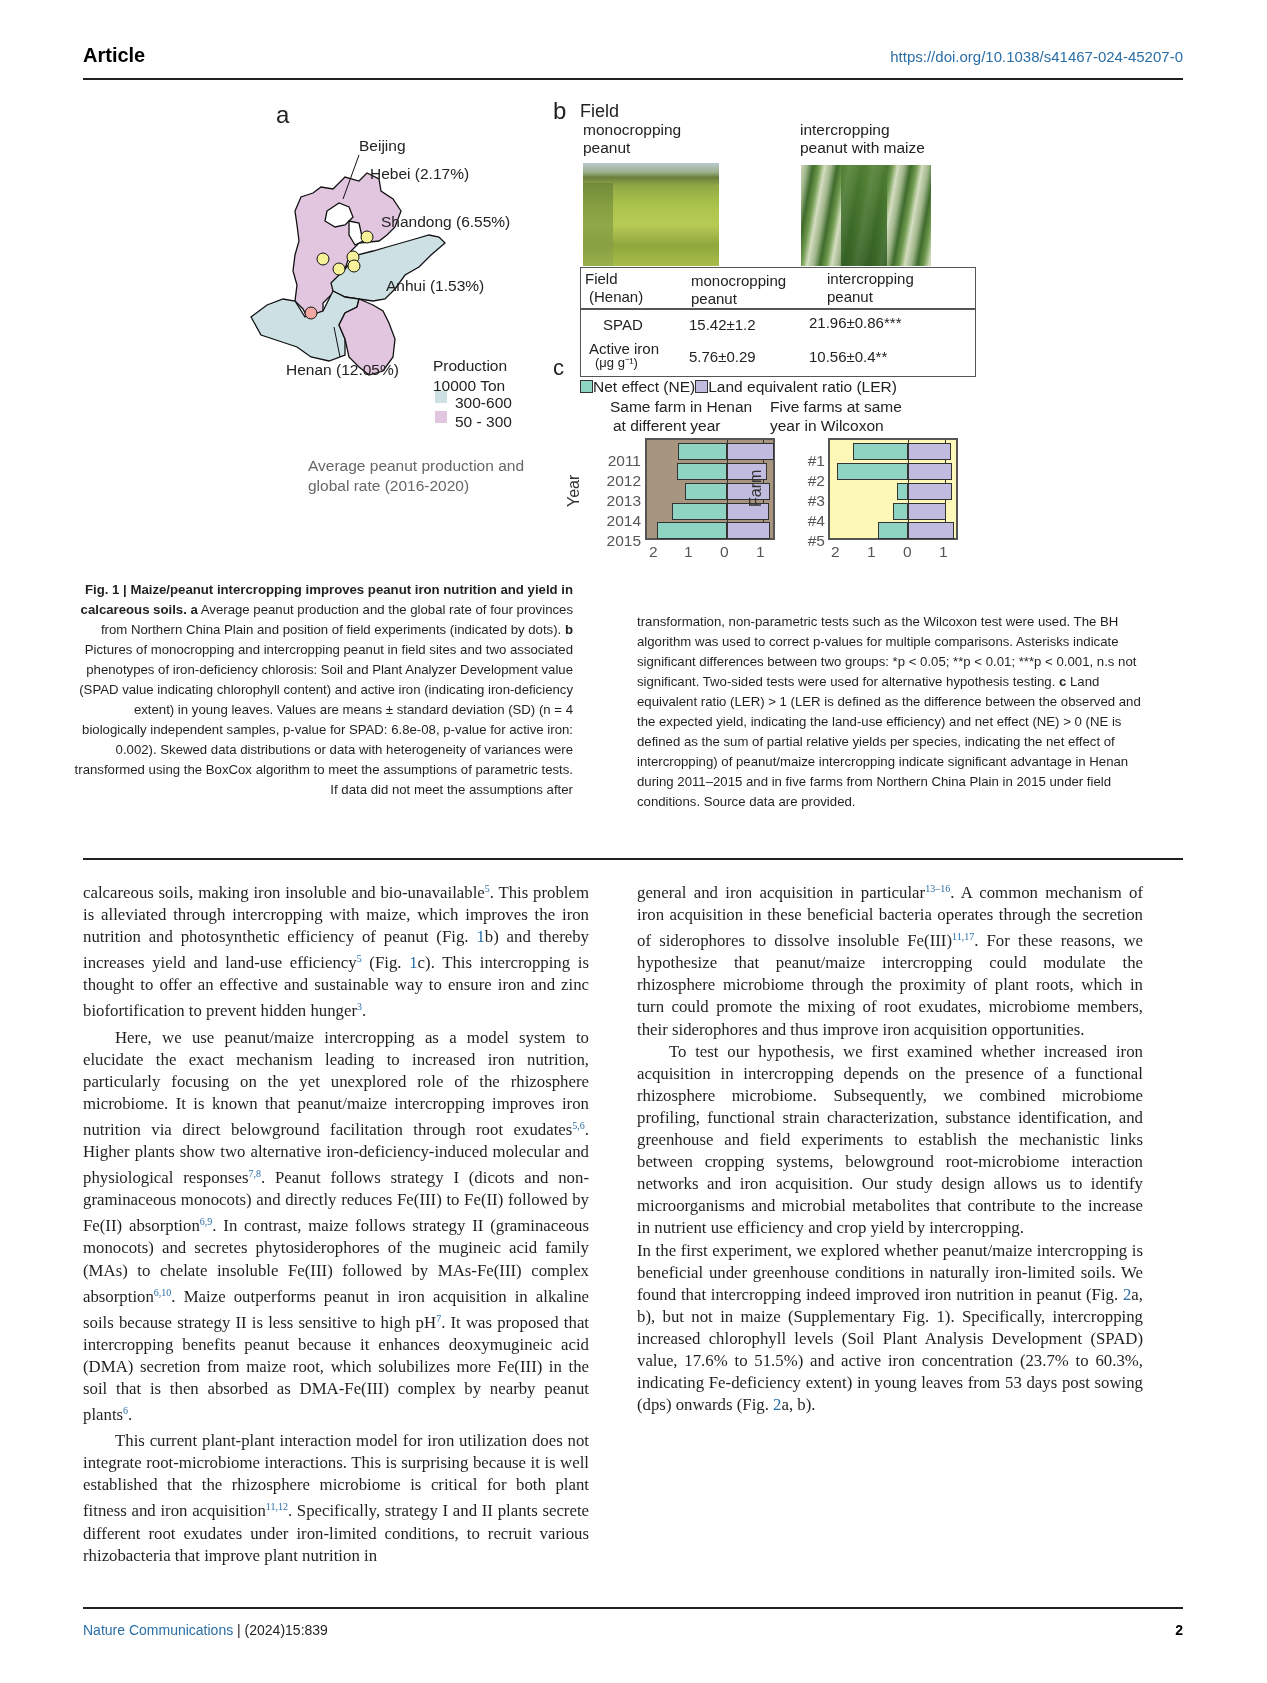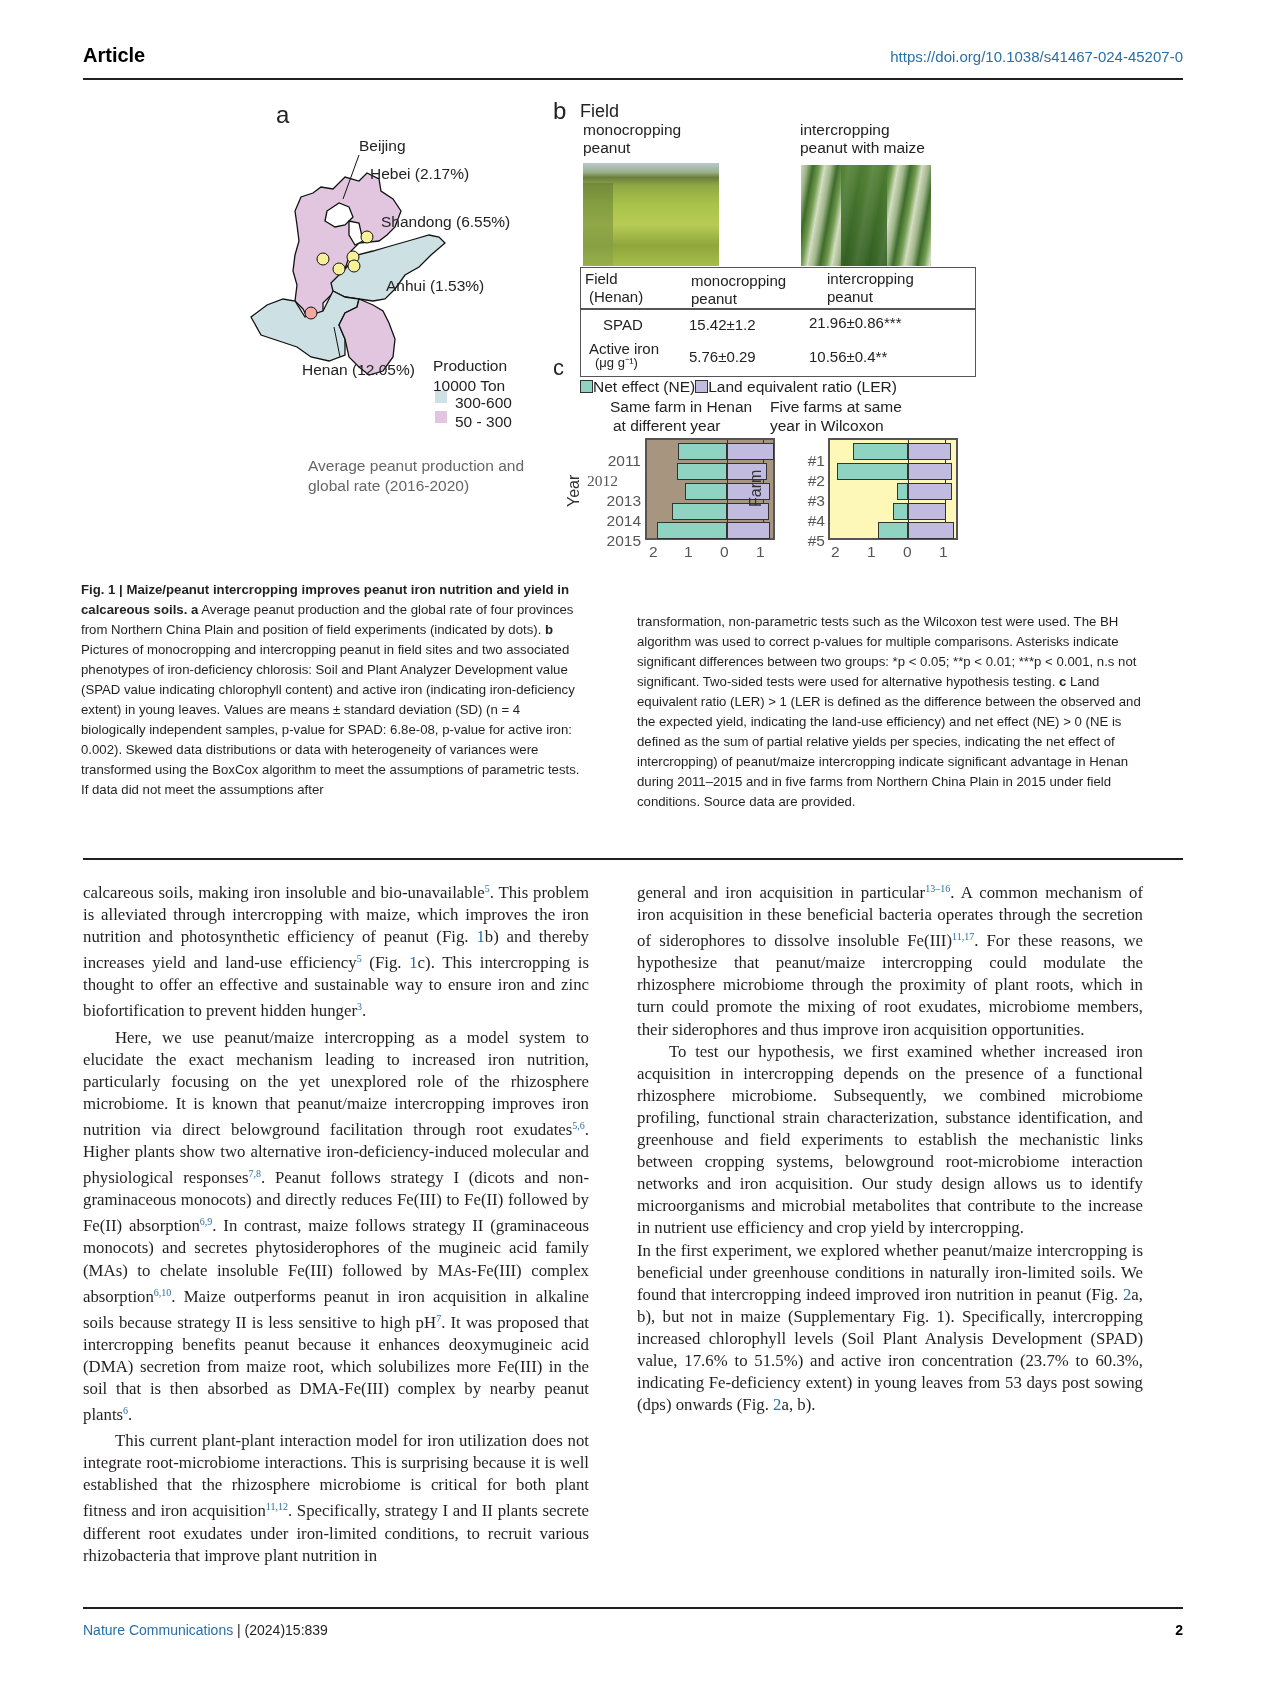--- a/index.html
+++ b/index.html
@@ -39,21 +39,21 @@
   .zero { position: absolute; top: 0; height: 100%; border-left: 1.5px solid #333; }
   .tick-y { position: absolute; font-size: 15.5px; color: #555; text-align: right; width: 42px; margin-top: 13px; }
   .tick-x { position: absolute; font-size: 15.5px; color: #555; }
   .axis-title { position: absolute; font-size: 16px; color: #333; transform: rotate(-90deg); transform-origin: left top; }
   .legend-sw { display: inline-block; width: 13px; height: 13px; border: 1.5px solid #333; vertical-align: -1px; }
 
   .map-svg { position: absolute; left: 0; top: 0; }
 
   
   .caption { position: absolute; top: 580px; width: 506px; font-family: "Liberation Sans", sans-serif; font-size: 13.2px; line-height: 20px; color: #231f20; }
-  .caption.left { left: 81px; }
+  .caption.left { left: 67px; text-align: right; }
   .caption.right { left: 637px; margin-top: 32px; }
   .caption b { font-weight: bold; }
 
   
   .col { position: absolute; top: 878px; width: 506px; font-size: 16.8px; line-height: 22.1px; text-align: justify; color: #231f20; }
   .col.left { left: 83px; }
   .col.right { left: 637px; }
   .col p { margin: 0; }
   .col .indent { text-indent: 32px; }
   .col .gap { margin-top: 4px; }
@@ -102,21 +102,21 @@
     <line x1="276" y1="60" x2="260" y2="104" stroke="#111" stroke-width="1"></line>
     <line x1="251" y1="232" x2="257" y2="262" stroke="#111" stroke-width="1"></line>
 
     <rect x="352" y="296" width="12" height="12" fill="#cde0e3"></rect>
     <rect x="352" y="316" width="12" height="12" fill="#e2c6e0"></rect>
   </svg>
   <span class="lbl" style="left:276px; top:42px;">Beijing</span>
   <span class="lbl" style="left:287px; top:70px;">Hebei (2.17%)</span>
   <span class="lbl" style="left:298px; top:118px;">Shandong (6.55%)</span>
   <span class="lbl" style="left:303px; top:182px;">Anhui (1.53%)</span>
-  <span class="lbl" style="left:219px; top:266px;">Henan (12.05%)</span>
+  <span class="lbl" style="left:203px; top:266px;">Henan (12.05%)</span>
   <span class="lbl" style="left:350px; top:262px;">Production</span>
   <span class="lbl" style="left:350px; top:282px;">10000 Ton</span>
   <span class="lbl" style="left:372px; top:299px;">300-600</span>
   <span class="lbl" style="left:372px; top:318px;">50 - 300</span>
   <span class="lbl gray" style="left:225px; top:362px;text-align:right;">Average peanut production and</span>
   <span class="lbl gray" style="left:225px; top:382px;">global rate (2016-2020)</span>
 
   <span class="panel-letter" style="left:470px; top:2px;">b</span>
   <span class="lbl" style="left:497px; top:6px; font-size:18px;">Field</span>
   <span class="lbl" style="left:500px; top:26px;">monocropping</span>
@@ -162,21 +162,21 @@
     <div class="bar ne" style="left:30px; width:50px; top:23px;"></div>
     <div class="bar ler" style="left:80px; width:40px; top:23px;"></div>
     <div class="bar ne" style="left:38px; width:42px; top:43px;"></div>
     <div class="bar ler" style="left:80px; width:43px; top:43px;"></div>
     <div class="bar ne" style="left:25px; width:55px; top:63px;"></div>
     <div class="bar ler" style="left:80px; width:42px; top:63px;"></div>
     <div class="bar ne" style="left:10px; width:70px; top:82px;"></div>
     <div class="bar ler" style="left:80px; width:43px; top:82px;"></div>
   </div>
   <span class="tick-y" style="left:516px; top:344px;">2011</span>
-  <span class="tick-y" style="left:493px; top:364px;font-family:Liberation Serif, serif;">2012</span>
+  <span class="tick-y" style="left:516px; top:364px;">2012</span>
   <span class="tick-y" style="left:516px; top:384px;">2013</span>
   <span class="tick-y" style="left:516px; top:404px;">2014</span>
   <span class="tick-y" style="left:516px; top:424px;">2015</span>
   <span class="axis-title" style="left:482px; top:412px;">Year</span>
   <span class="tick-x" style="left:566px; top:448px;">2</span>
   <span class="tick-x" style="left:601px; top:448px;">1</span>
   <span class="tick-x" style="left:637px; top:448px;">0</span>
   <span class="tick-x" style="left:673px; top:448px;">1</span>
 
   <div class="chart-box yellow" style="left:745px; top:343px;">

